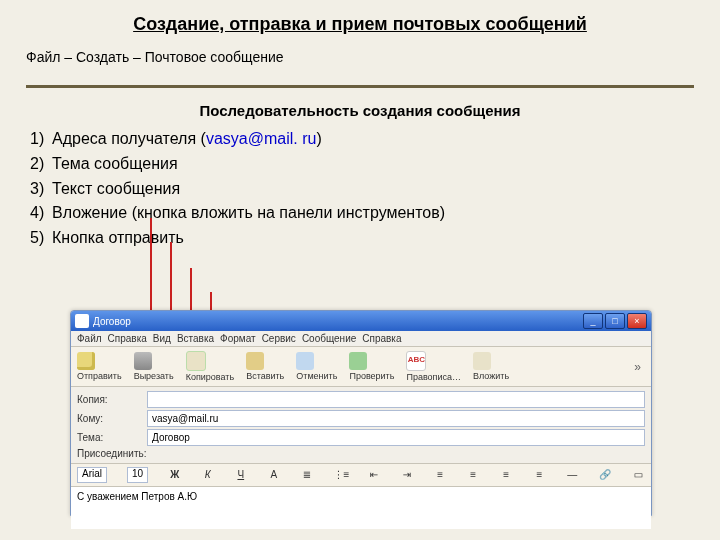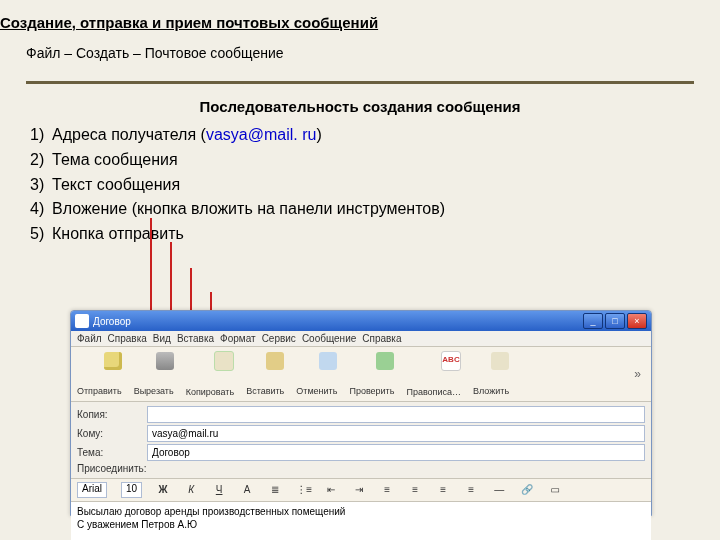--- a/index.html
+++ b/index.html
@@ -6,24 +6,24 @@
     margin: 0;
     padding: 0;
     width: 720px;
     height: 540px;
     background: #f2efe6;
     font-family: Arial, sans-serif;
     position: relative;
     overflow: hidden;
   }
   .page-title {
-    text-align: left;
+    text-align: center;
     font-weight: bold;
     text-decoration: underline;
-    font-size: 15px;
+    font-size: 18px;
     padding: 14px 0 10px 0;
   }
   .breadcrumb {
     font-size: 14px;
     padding: 4px 0 20px 26px;
   }
   .hr {
     border: none;
     border-top: 3px solid #6a5f3f;
     margin: 0 26px 0 26px;
@@ -78,21 +78,21 @@
     color: #333;
   }
   .toolbar {
     background: #f6f2e8;
     padding: 4px 6px;
     border-bottom: 1px solid #c8c4b8;
     display: flex;
     align-items: center;
     gap: 12px;
   }
-  .tbtn { display:flex; flex-direction:column; align-items:flex-end; font-size:9px; color:#333; gap:16px;}
+  .tbtn { display:flex; flex-direction:column; align-items:flex-start; font-size:9px; color:#333; gap:1px;}
   .tbtn .ic { width:18px; height:18px; border-radius:3px;}
   .ic-send{ background:#e8d77a; box-shadow: inset -3px -3px 0 #cdb94f;}
   .ic-cut{ background: linear-gradient(#bbb,#888);}
   .ic-copy{ background:#e9e2c6; border:1px solid #bda;}
   .ic-paste{ background:#e2cd87;}
   .ic-undo{ background:#c1d8ef; border-radius:50%;}
   .ic-check{ background:#9ad094; border-radius:50%;}
   .ic-abc{ background:#fff; border:1px solid #ccc; color:#c33; font-weight:bold; font-size:8px; line-height:16px; text-align:center;}
   .ic-attach{ background:#e8e2c9; position:relative;}
   .chev { margin-left:auto; font-size:12px; color:#666; padding-right:4px;}
@@ -111,21 +111,21 @@
   .frow.attach .chip{
     display:inline-flex; align-items:center; gap:3px;
     height:15px; background:#fff; border:1px solid #aebcd4;
     padding:0 4px; font-size:9px; margin-right:6px;
   }
   .chip .ci{ width:10px; height:10px; background:#cfe3c7;}
   .fmtbar {
     background:#f6f2e8;
     border-top:1px solid #c8c4b8;
     border-bottom:1px solid #c8c4b8;
-    display:flex; align-items:center; gap:14px;
+    display:flex; align-items:center; gap:20px;
     padding:3px 6px;
     font-size:10px;
   }
   .fmtbar .sel { background:#fff; border:1px solid #aebcd4; height:14px; padding:0 4px;}
   .fmtbar .fbtn { width:14px; height:14px; text-align:center; line-height:14px; font-size:10px; color:#333;}
   .bold{ font-weight:bold;} .ital{ font-style:italic;} .und{ text-decoration:underline;}
   .body {
     background:#fff;
     height:36px;
     padding:3px 6px;
@@ -255,16 +255,15 @@
     <span class="fbtn">⇥</span>
     <span class="fbtn">≡</span>
     <span class="fbtn">≡</span>
     <span class="fbtn">≡</span>
     <span class="fbtn">≡</span>
     <span class="fbtn">―</span>
     <span class="fbtn">🔗</span>
     <span class="fbtn">▭</span>
   </div>
   <div class="body">
-    <div>Высылаю договор аренды производственных помещений</div>
     <div>С уважением Петров А.Ю</div>
   </div>
 </div>
 
 </body></html>

